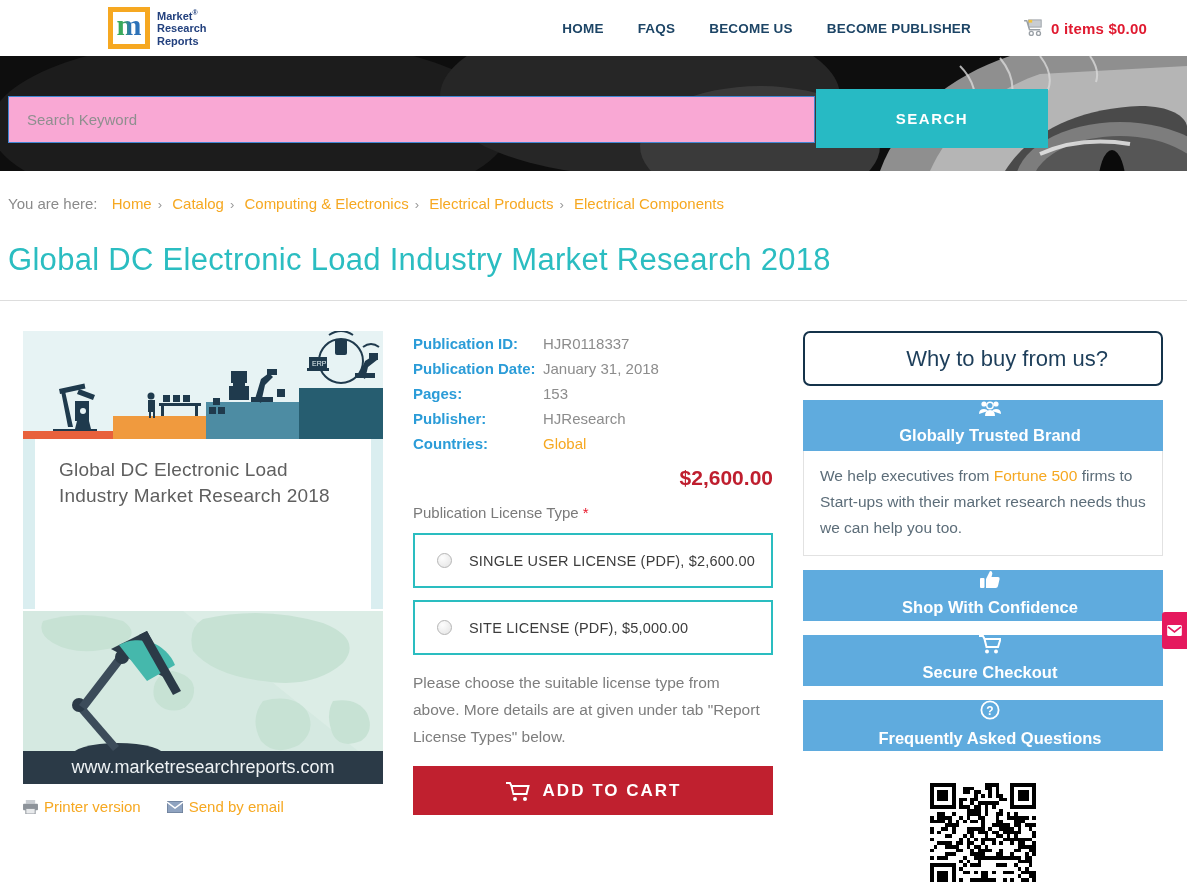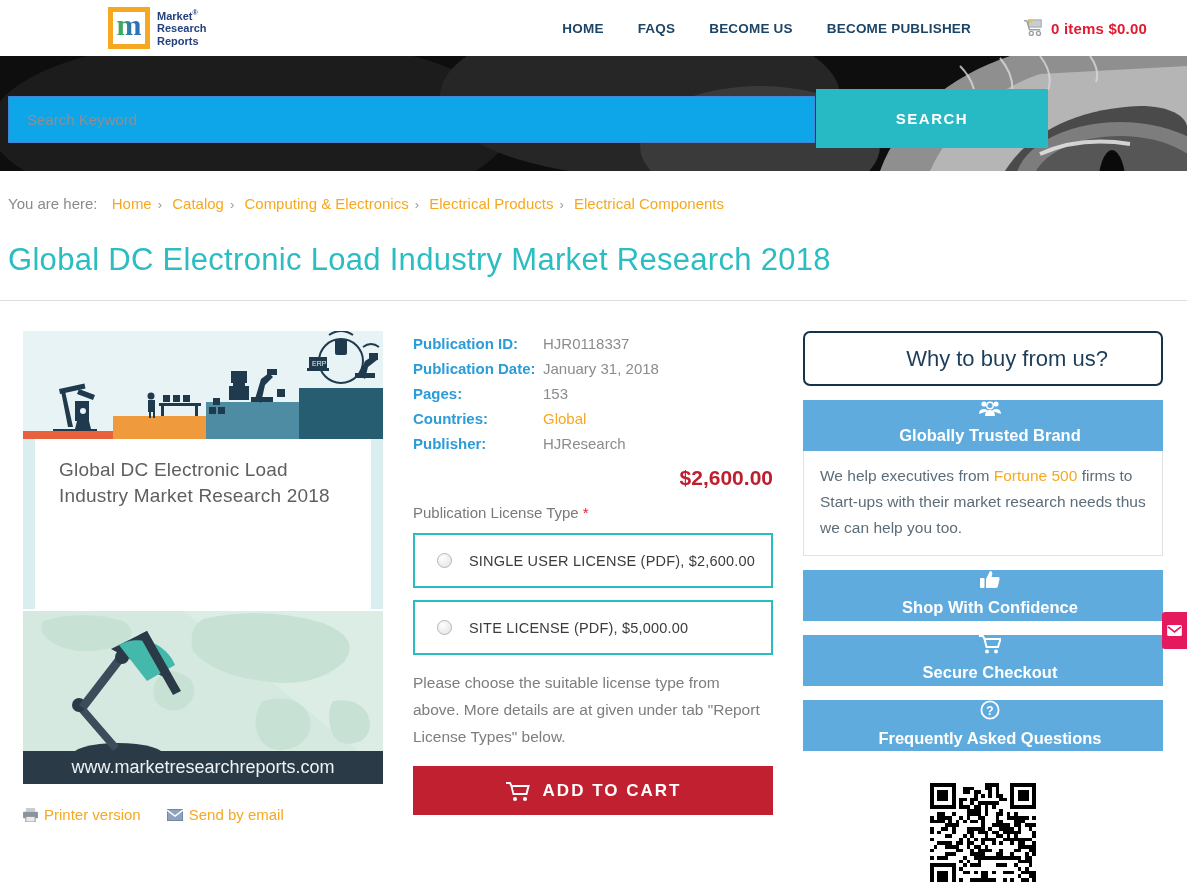--- a/index.html
+++ b/index.html
@@ -14,21 +14,21 @@
   .logo-text { font-size:11px; font-weight:bold; color:#23417e; line-height:1.15; position:relative; }
   .logo-text .reg { font-size:7px; vertical-align:super; }
   .nav { margin-left:auto; display:flex; align-items:center; gap:34px; }
   .nav a { text-decoration:none; color:#1d4566; font-weight:bold; font-size:13.5px; letter-spacing:.2px; }
   .cart-link { display:flex; align-items:center; gap:6px; margin-left:18px; text-decoration:none; }
   .cart-link .amt { color:#e01a30; font-weight:bold; font-size:15px; }
 
   
   .banner { position:relative; height:115px; background:#0c0c0c; overflow:hidden; }
   .banner svg.bg { position:absolute; inset:0; }
-  .search-input { position:absolute; left:8px; top:40px; width:807px; height:47px; border:1px solid #3f86d4; background:#0ea5e9; padding:0 18px; font-size:15px; color:#444; font-family:"Liberation Sans", sans-serif; outline:none; }
+  .search-input { position:absolute; left:8px; top:40px; width:807px; height:47px; border:1px solid #3f86d4; background:#f9a8d4; padding:0 18px; font-size:15px; color:#444; font-family:"Liberation Sans", sans-serif; outline:none; }
   .search-input::placeholder { color:#8f8f8f; }
   .search-btn { position:absolute; left:816px; top:33px; width:232px; height:59px; background:#27bac4; border:none; color:#fff; font-weight:bold; font-size:15px; letter-spacing:1.5px; cursor:pointer; font-family:"Liberation Sans", sans-serif; }
 
   
   .breadcrumb { margin:24px 0 0 8px; font-size:15px; color:#8a8a8a; }
   .breadcrumb a { color:#f6a821; text-decoration:none; margin:0 6px; }
   .breadcrumb a:first-of-type { margin-left:10px; }
   .breadcrumb .sep { color:#9a9a9a; font-size:13px; }
 
   
@@ -38,21 +38,21 @@
   
   .content { display:flex; gap:30px; margin:30px 0 0 23px; width:1140px; }
   .col { width:360px; flex:0 0 360px; }
 
   
   .prod-img { width:360px; }
   .prod-top { display:block; }
   .prod-title-band { background:#fff; border-left:12px solid #daeef0; border-right:12px solid #daeef0; height:170px; padding:18px 14px 0 24px; }
   .prod-title-band .t { color:#5f5f5f; font-size:19px; line-height:1.35; letter-spacing:.2px; }
   .prod-map { display:block; margin-top:2px; }
-  .prod-actions { margin-top:22px; display:flex; align-items:center; gap:26px; font-size:15px; }
+  .prod-actions { margin-top:14px; display:flex; align-items:center; gap:26px; font-size:15px; }
   .prod-actions a { color:#f6a821; text-decoration:none; display:flex; align-items:center; gap:6px; }
 
   
   .detail-row { display:flex; font-size:15px; line-height:25px; }
   .detail-row .lbl { width:130px; color:#2b9cd8; font-weight:bold; }
   .detail-row .val { color:#8c8c8c; }
   .detail-row .val a { color:#f6a821; text-decoration:none; }
   .price { text-align:right; color:#bf1e2e; font-weight:bold; font-size:21px; margin-top:10px; }
   .lic-label { margin-top:14px; color:#7a7a7a; font-size:15px; }
   .lic-label .req { color:#e8192c; }
@@ -246,26 +246,26 @@
       </div>
       <div class="detail-row">
         <span class="lbl">Publication Date:</span>
         <span class="val">January 31, 2018</span>
       </div>
       <div class="detail-row">
         <span class="lbl">Pages:</span>
         <span class="val">153</span>
       </div>
       <div class="detail-row">
+        <span class="lbl">Publisher:</span>
+        <span class="val">HJResearch</span>
+      </div>
+      <div class="detail-row">
         <span class="lbl">Countries:</span>
         <span class="val"><a href="#">Global</a></span>
-      </div>
-      <div class="detail-row">
-        <span class="lbl">Publisher:</span>
-        <span class="val">HJResearch</span>
       </div>
 
       <div class="price">$2,600.00</div>
 
       <div class="lic-label">
         <span>Publication License Type</span> <span class="req">*</span>
       </div>
 
       <div class="lic-box">
         <span class="radio"></span>

